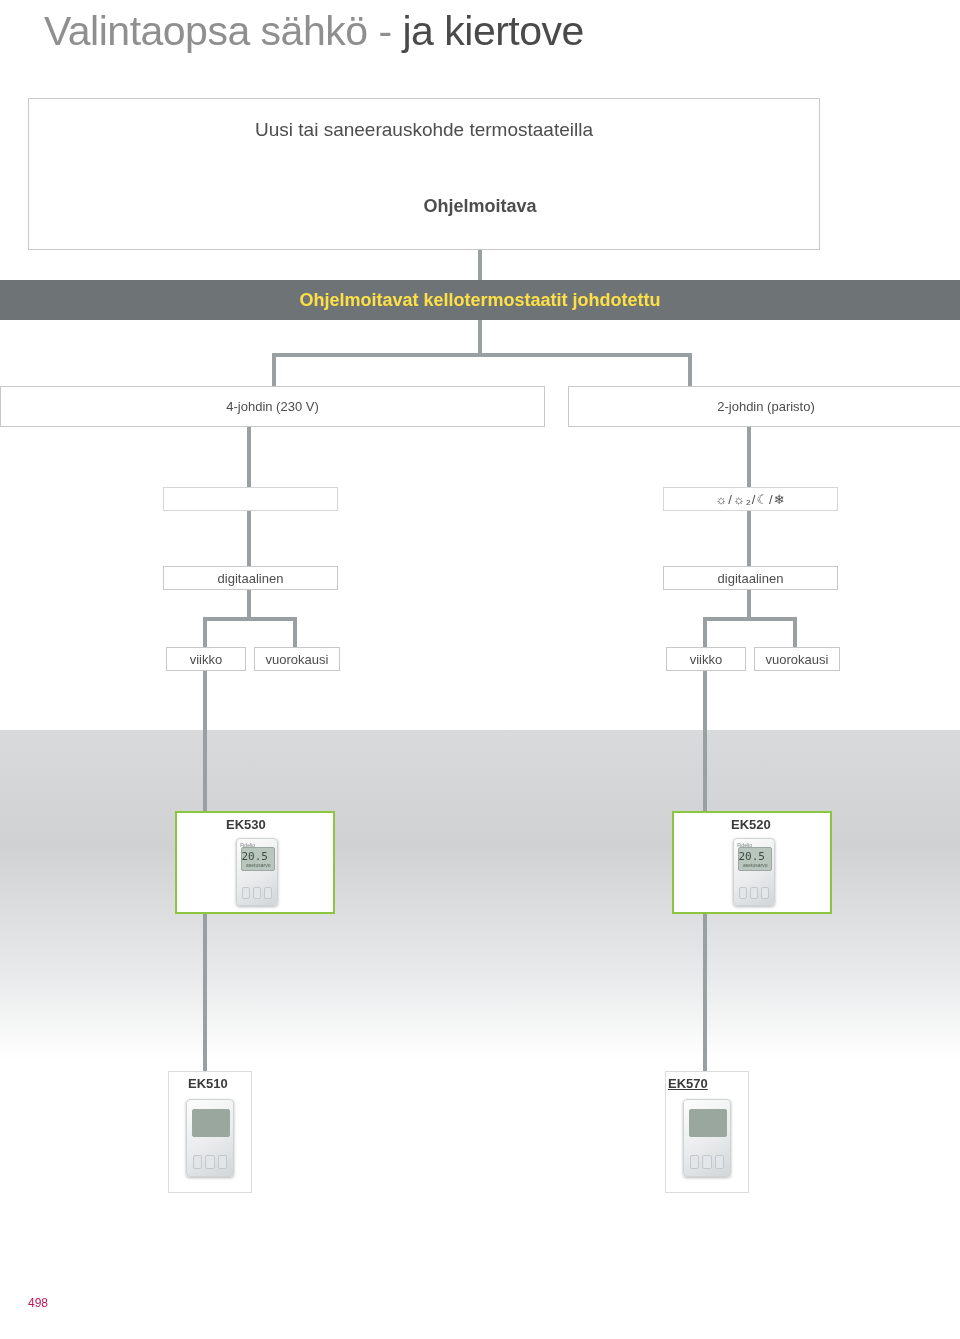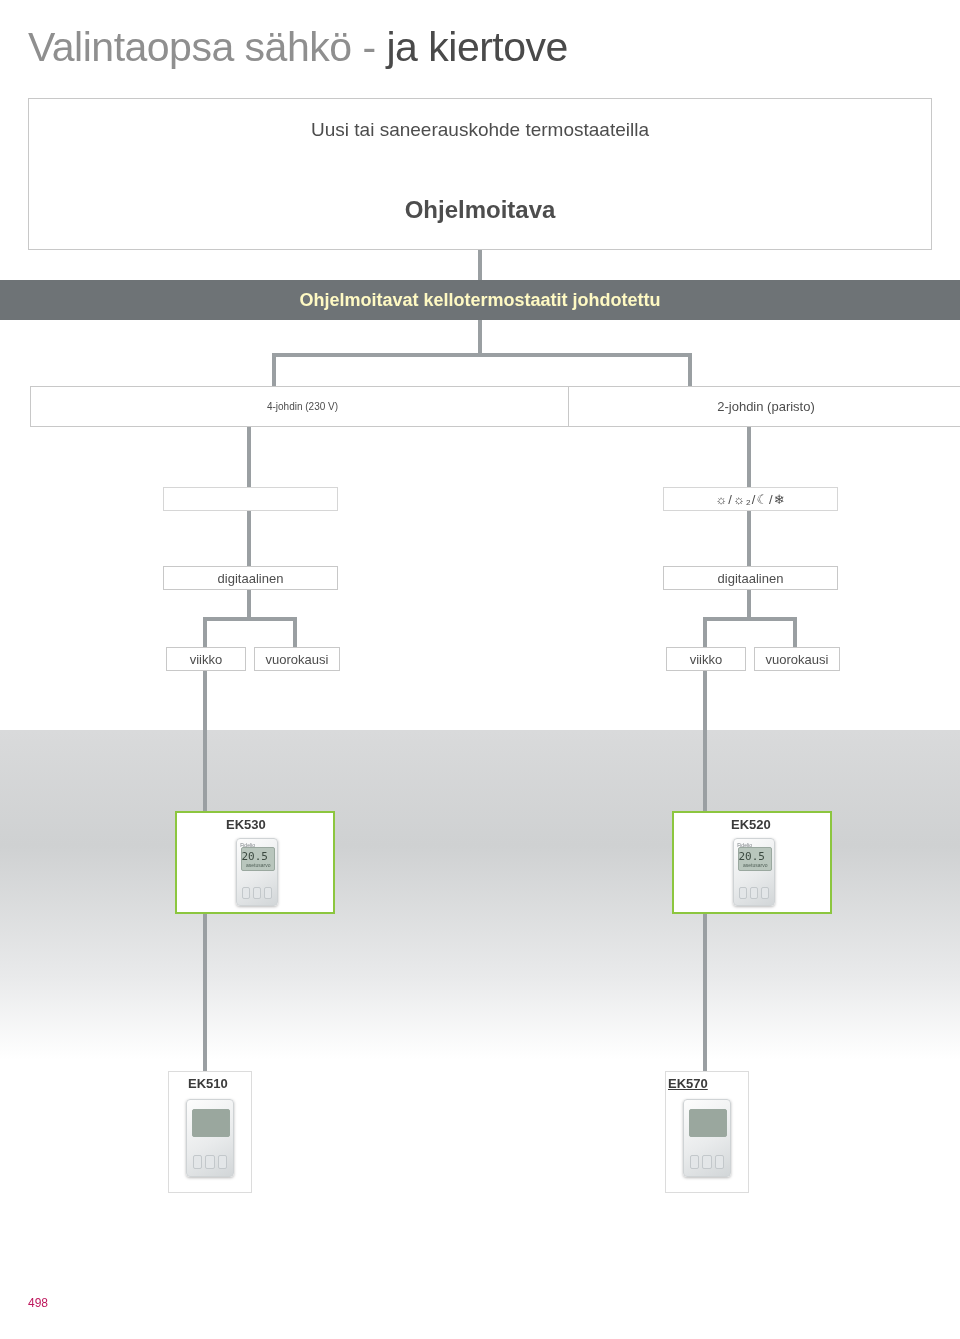--- a/index.html
+++ b/index.html
@@ -11,28 +11,27 @@
     width: 960px;
     height: 1339px;
     position: relative;
     font-family: "Liberation Sans", sans-serif;
     overflow: hidden;
   }
 
   
   .title {
     position: absolute;
-    left: 28px;
+    left: 44px;
     top: 8px;
     font-size: 41px;
     color: #8f8f8f;
     font-weight: 300;
     letter-spacing: -0.5px;
     white-space: nowrap;
-    margin-top: 16px;
   }
   .title .t2 {
     color: #4a4a4a;
     font-weight: 400;
   }
 
   
   .box {
     position: absolute;
     box-sizing: border-box;
@@ -40,21 +39,21 @@
     background: #ffffff;
     display: flex;
     align-items: center;
     justify-content: center;
     text-align: center;
     color: #4d4d4d;
   }
   .box.gray {
     background: #6e7376;
     border-color: #6e7376;
-    color: #fef9c3;
+    color: #fde047;
   }
   .connector {
     position: absolute;
     background: #9a9fa2;
   }
 
   
   .photo-frame {
     position: absolute;
     box-sizing: border-box;
@@ -154,40 +153,40 @@
 </style>
 </head>
 <body>
 
 <div class="title">
   <span class="t1">Valintaopsa sähkö - </span><span class="t2">ja kiertove</span>
 </div>
 
 <div class="band" style="top:730px; height:330px;"></div>
 
-<div class="box" style="left:28px; top:98px; width:904px; height:152px; font-size:19px; align-items:flex-start; padding-top:20px;">
+<div class="box" style="left:28px; top:98px; width:792px; height:152px; font-size:19px; align-items:flex-start; padding-top:20px;">
   <span>Uusi tai saneerauskohde termostaateilla</span>
 </div>
 
-<div style="position:absolute; left:28px; top:196px; width:904px; text-align:center; font-size:24px; font-weight:bold; color:#4d4d4d;">
+<div style="position:absolute; left:28px; top:196px; width:904px; text-align:center; font-size:18px; font-weight:bold; color:#4d4d4d;">
   <span>Ohjelmoitava</span>
 </div>
 
 <div class="connector" style="left:478px; top:250px; width:4px; height:30px;"></div>
 
 <div class="box gray" style="left:0px; top:280px; width:960px; height:40px; font-size:18px; font-weight:bold;">
   <span>Ohjelmoitavat kellotermostaatit johdotettu</span>
 </div>
 
 <div class="connector" style="left:478px; top:320px; width:4px; height:35px;"></div>
 <div class="connector" style="left:272px; top:353px; width:420px; height:4px;"></div>
 <div class="connector" style="left:272px; top:353px; width:4px; height:33px;"></div>
 <div class="connector" style="left:688px; top:353px; width:4px; height:33px;"></div>
 
-<div class="box" style="left:0px; top:386px; width:545px; height:41px; font-size:10px;margin-left:30px;">
+<div class="box" style="left:0px; top:386px; width:545px; height:41px; font-size:13px;">
   <span>4-johdin (230 V)</span>
 </div>
 <div class="box" style="left:568px; top:386px; width:396px; height:41px; font-size:13px;">
   <span>2-johdin (paristo)</span>
 </div>
 
 <div class="connector" style="left:247px; top:427px; width:4px; height:60px;"></div>
 <div class="connector" style="left:747px; top:427px; width:4px; height:60px;"></div>
 
 <div class="box" style="left:163px; top:487px; width:175px; height:24px; border-color:#d6d6d6;">

